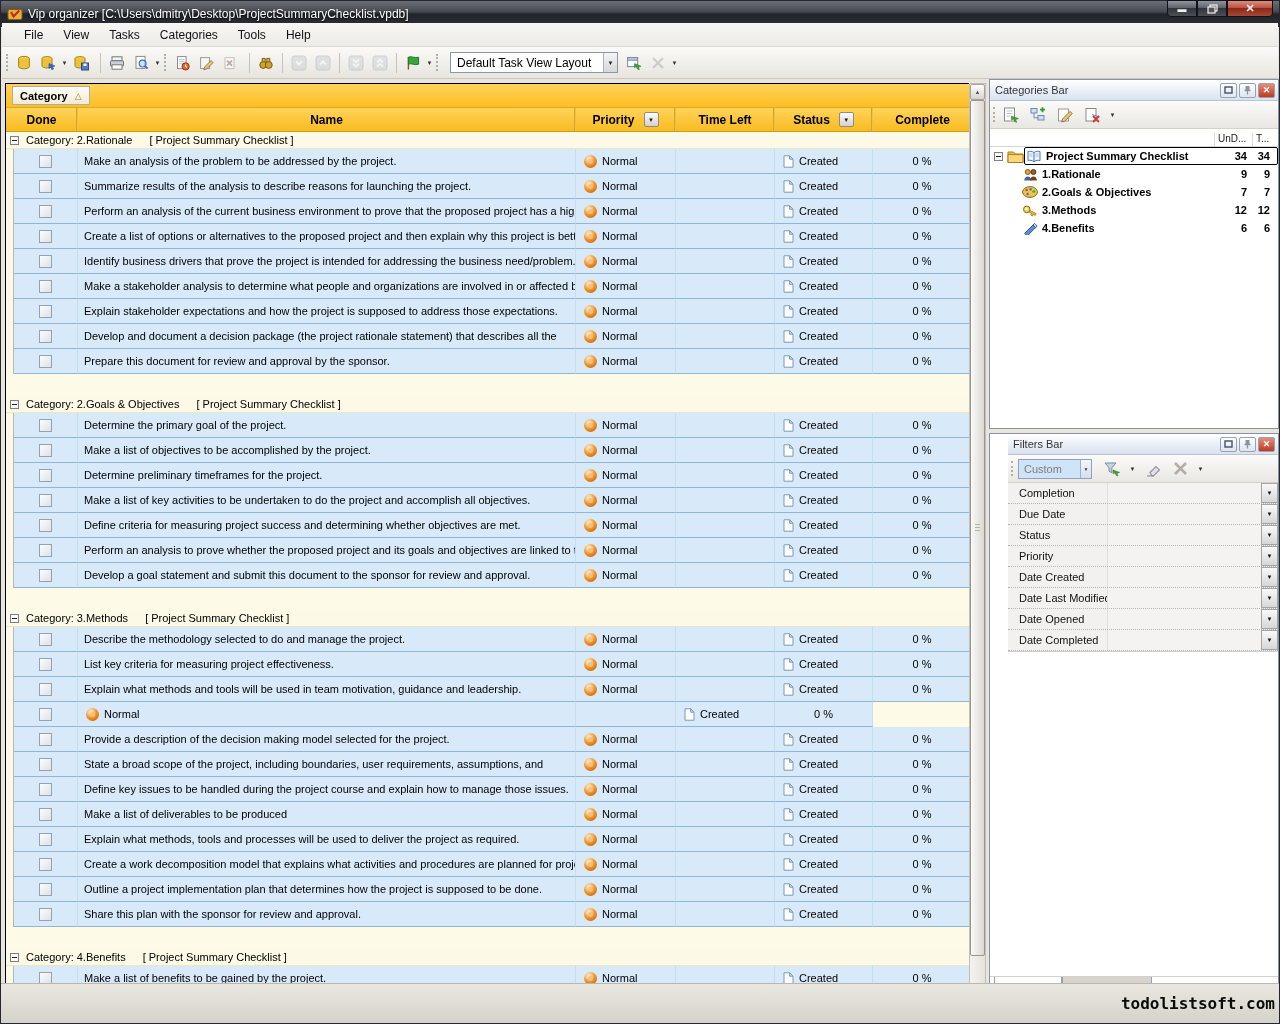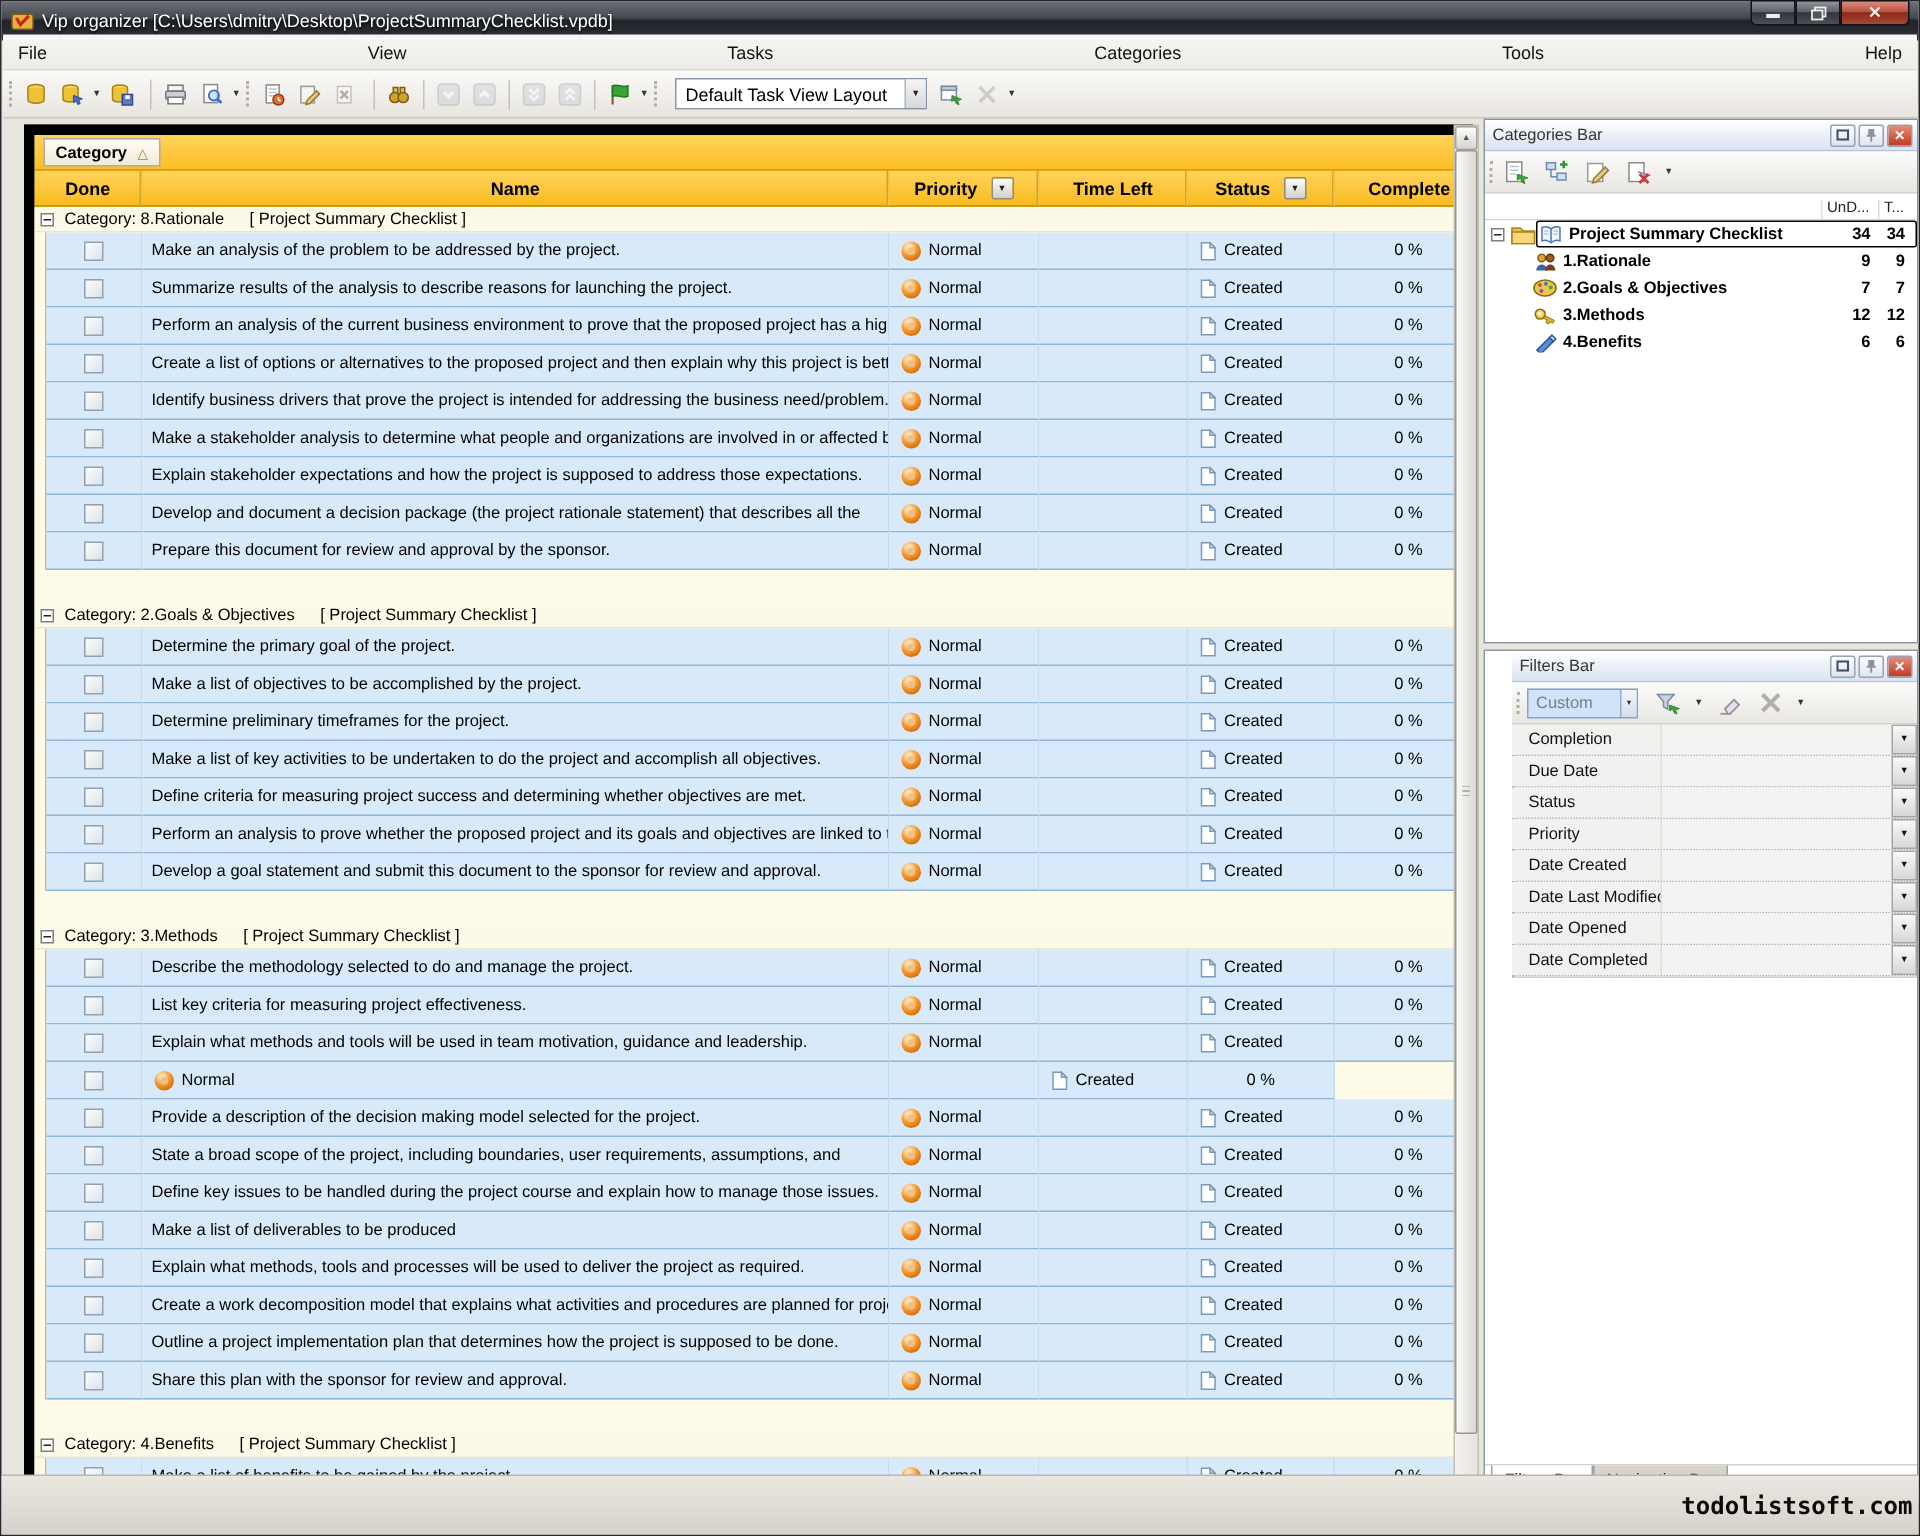--- a/index.html
+++ b/index.html
@@ -11,35 +11,35 @@
 
 .titlebar{position:absolute;left:0;top:0;right:0;height:26px;background:linear-gradient(#6b7077 0%,#44484f 42%,#202329 50%,#2e3138 100%);display:flex;align-items:center;padding-left:6px;color:#fff;}
 .app-icon{width:16px;height:16px;margin-right:5px;}
 .title-text{font-size:12px;text-shadow:0 1px 2px #000;white-space:nowrap;}
 .win-buttons{position:absolute;right:6px;top:-1px;display:flex;}
 .win-btn{width:30px;height:17px;border:1px solid #101216;background:linear-gradient(#90959c 0%,#5e626a 45%,#32353b 50%,#4b4f56 100%);color:#eee;display:flex;align-items:center;justify-content:center;font-size:9px;}
 .win-btn.min{border-radius:0 0 0 4px;}
 .win-btn.close{width:46px;background:linear-gradient(#db8d7c 0%,#bd5240 45%,#8a2a1a 50%,#a84733 100%);border-radius:0 0 4px 0;font-size:11px;font-weight:bold;}
 
 
-.menubar{position:absolute;left:1px;right:1px;top:22px;height:24px;background:linear-gradient(#f7f6f4,#ecebe7);display:flex;align-items:center;border-bottom:1px solid #dcd9d2;justify-content:space-between;}
+.menubar{position:absolute;left:1px;right:1px;top:22px;height:24px;background:linear-gradient(#f7f6f4,#ecebe7);display:flex;align-items:center;padding-left:12px;border-bottom:1px solid #dcd9d2;}
 .menu-item{padding:4px 10px;font-size:12px;color:#111;}
 .toolbar{position:absolute;left:1px;right:1px;top:46px;height:32px;background:linear-gradient(#fbfaf8,#e8e5df);border-bottom:1px solid #ccc8c0;display:flex;align-items:center;padding-left:2px;}
 .tb-group{display:flex;align-items:center;height:100%;padding:0 3px 0 8px;position:relative;}
 .tb-group.grip::before{content:"";position:absolute;left:2px;top:7px;bottom:7px;border-left:2px dotted #b2aea6;}
 .tb-btn{width:24px;height:24px;display:flex;align-items:center;justify-content:center;border-radius:3px;}
 .tb-btn.disabled{opacity:.45;filter:grayscale(.7);}
 .tb-caret{font-size:6px;color:#333;width:9px;text-align:center;}
 .tb-sep{width:1px;height:20px;background:#c6c2ba;margin:0 4px;}
 .layout-combo{width:168px;height:21px;border:1px solid #8a97a8;background:#fff;display:flex;align-items:center;margin:0 4px 0 8px;}
 .layout-combo .val{flex:1;padding:0 6px;font-size:12px;white-space:nowrap;overflow:hidden;}
 .combo-arrow{width:14px;height:100%;border-left:1px solid #aab4c2;background:linear-gradient(#f5f5f5,#d7d7d7);display:flex;align-items:center;justify-content:center;font-size:6px;color:#222;}
 
 
-.grid-panel{position:absolute;left:15px;top:82px;width:966px;height:918px;border:7px solid #000000;background:#4d7c0f;}
+.grid-panel{position:absolute;left:4px;top:82px;width:966px;height:918px;border:1px solid #000000;background:#b91c1c;}
 .band{height:24px;background:linear-gradient(#ffd35a,#fcbe24);display:flex;align-items:center;padding-left:6px;border-bottom:1px solid #e2a91e;}
 .groupby-btn{height:19px;padding:0 7px;background:linear-gradient(#fffdf6,#f1ead8);border:1px solid #b3ad9e;display:flex;align-items:center;font-weight:bold;font-size:11px;gap:7px;color:#000;}
 .sort-tri{font-size:9px;color:#9b8332;font-weight:normal;}
 .gridheader{height:24px;background:linear-gradient(#ffd35a,#f9bb20);display:grid;grid-template-columns:72px 498px 100px 99px 98px 99px;border-bottom:1px solid #c9a21d;font-weight:bold;font-size:12px;color:#000;}
 .gh-cell{display:flex;align-items:center;justify-content:center;border-right:1px solid #edc14c;box-shadow:inset -1px 0 0 #d9a41f;}
 .filter-btn{width:15px;height:15px;margin-left:9px;background:linear-gradient(#fdfdfd,#d3d0c8);border:1px solid #8f8b80;border-radius:2px;font-size:6px;display:flex;align-items:center;justify-content:center;color:#222;}
 .gridbody{height:854px;overflow:hidden;background:#fdfbe8;}
 .group-header{height:17px;display:flex;align-items:center;background:#fcfae6;border-bottom:1px solid #eae6cc;font-size:11px;padding-left:4px;gap:7px;color:#000;}
 .expand-box{width:9px;height:9px;border:1px solid #7f7f7f;background:#fff;position:relative;flex:none;}
 .expand-box::after{content:"";position:absolute;left:1px;right:1px;top:3px;border-top:1px solid #222;}
@@ -300,21 +300,21 @@
           <span class="filter-btn">▼</span>
         </span>
       <span class="gh-cell" style="box-shadow:none;border-right:none;">
           <span>Complete</span>
         </span>
     </div>
     <div class="gridbody">
     <div class="group">
       <div class="group-header">
         <span class="expand-box"></span>
-        <span class="gh-label">Category: 8.Rationale</span>
+        <span class="gh-label">Category: 2.Rationale</span>
         <span class="gh-scope">[ Project Summary Checklist ]</span>
       </div>
       <div>
     <div class="task-row">
       <span class="c gutter"></span>
       <span class="c done">
                 <span class="checkbox"></span>
               </span>
       <span class="c name">Make an analysis of the problem to be addressed by the project.</span>
       <span class="c pri">

